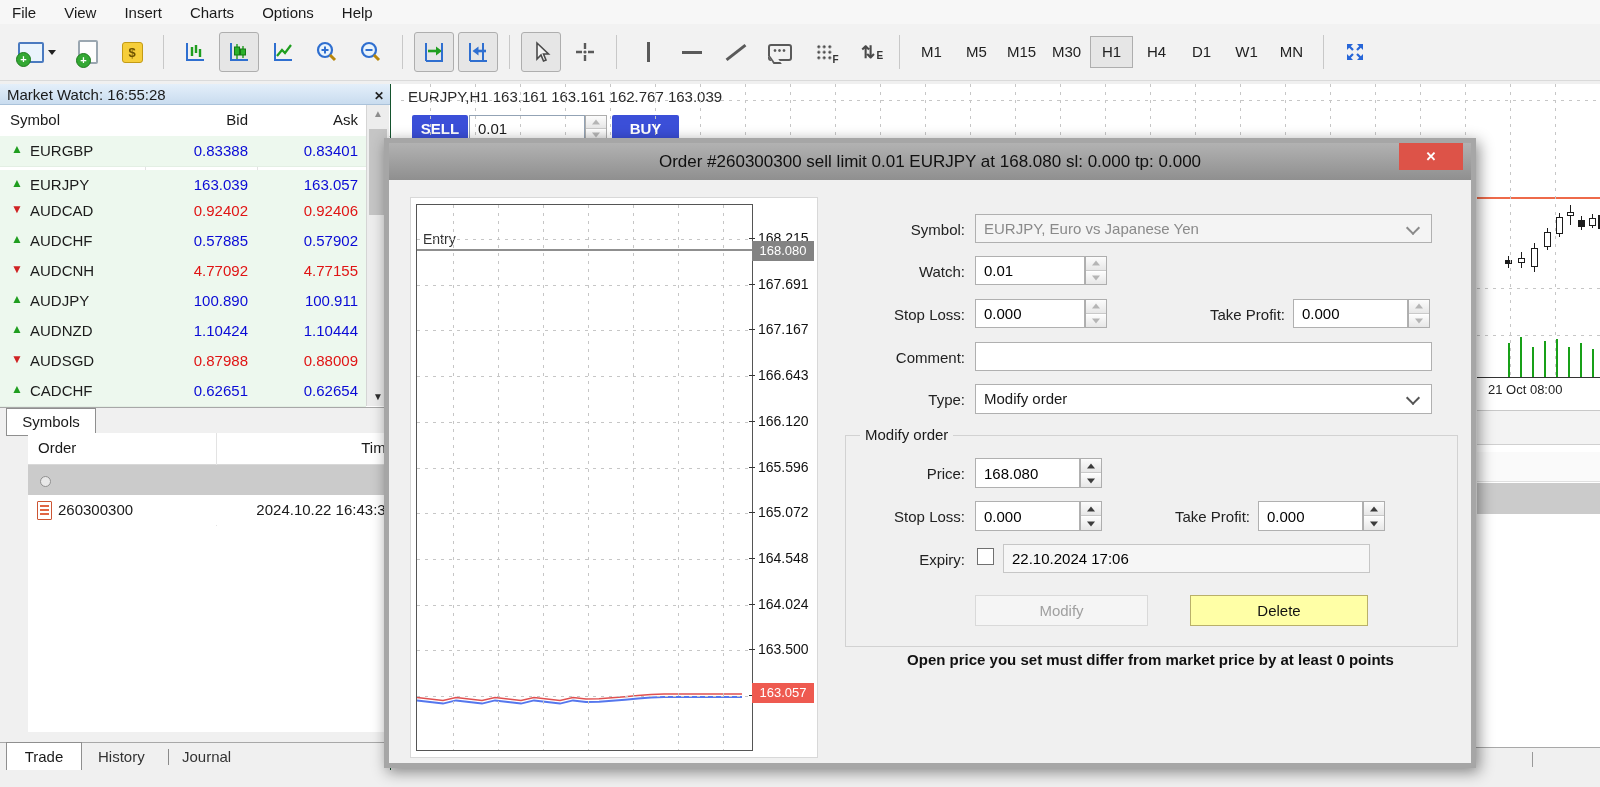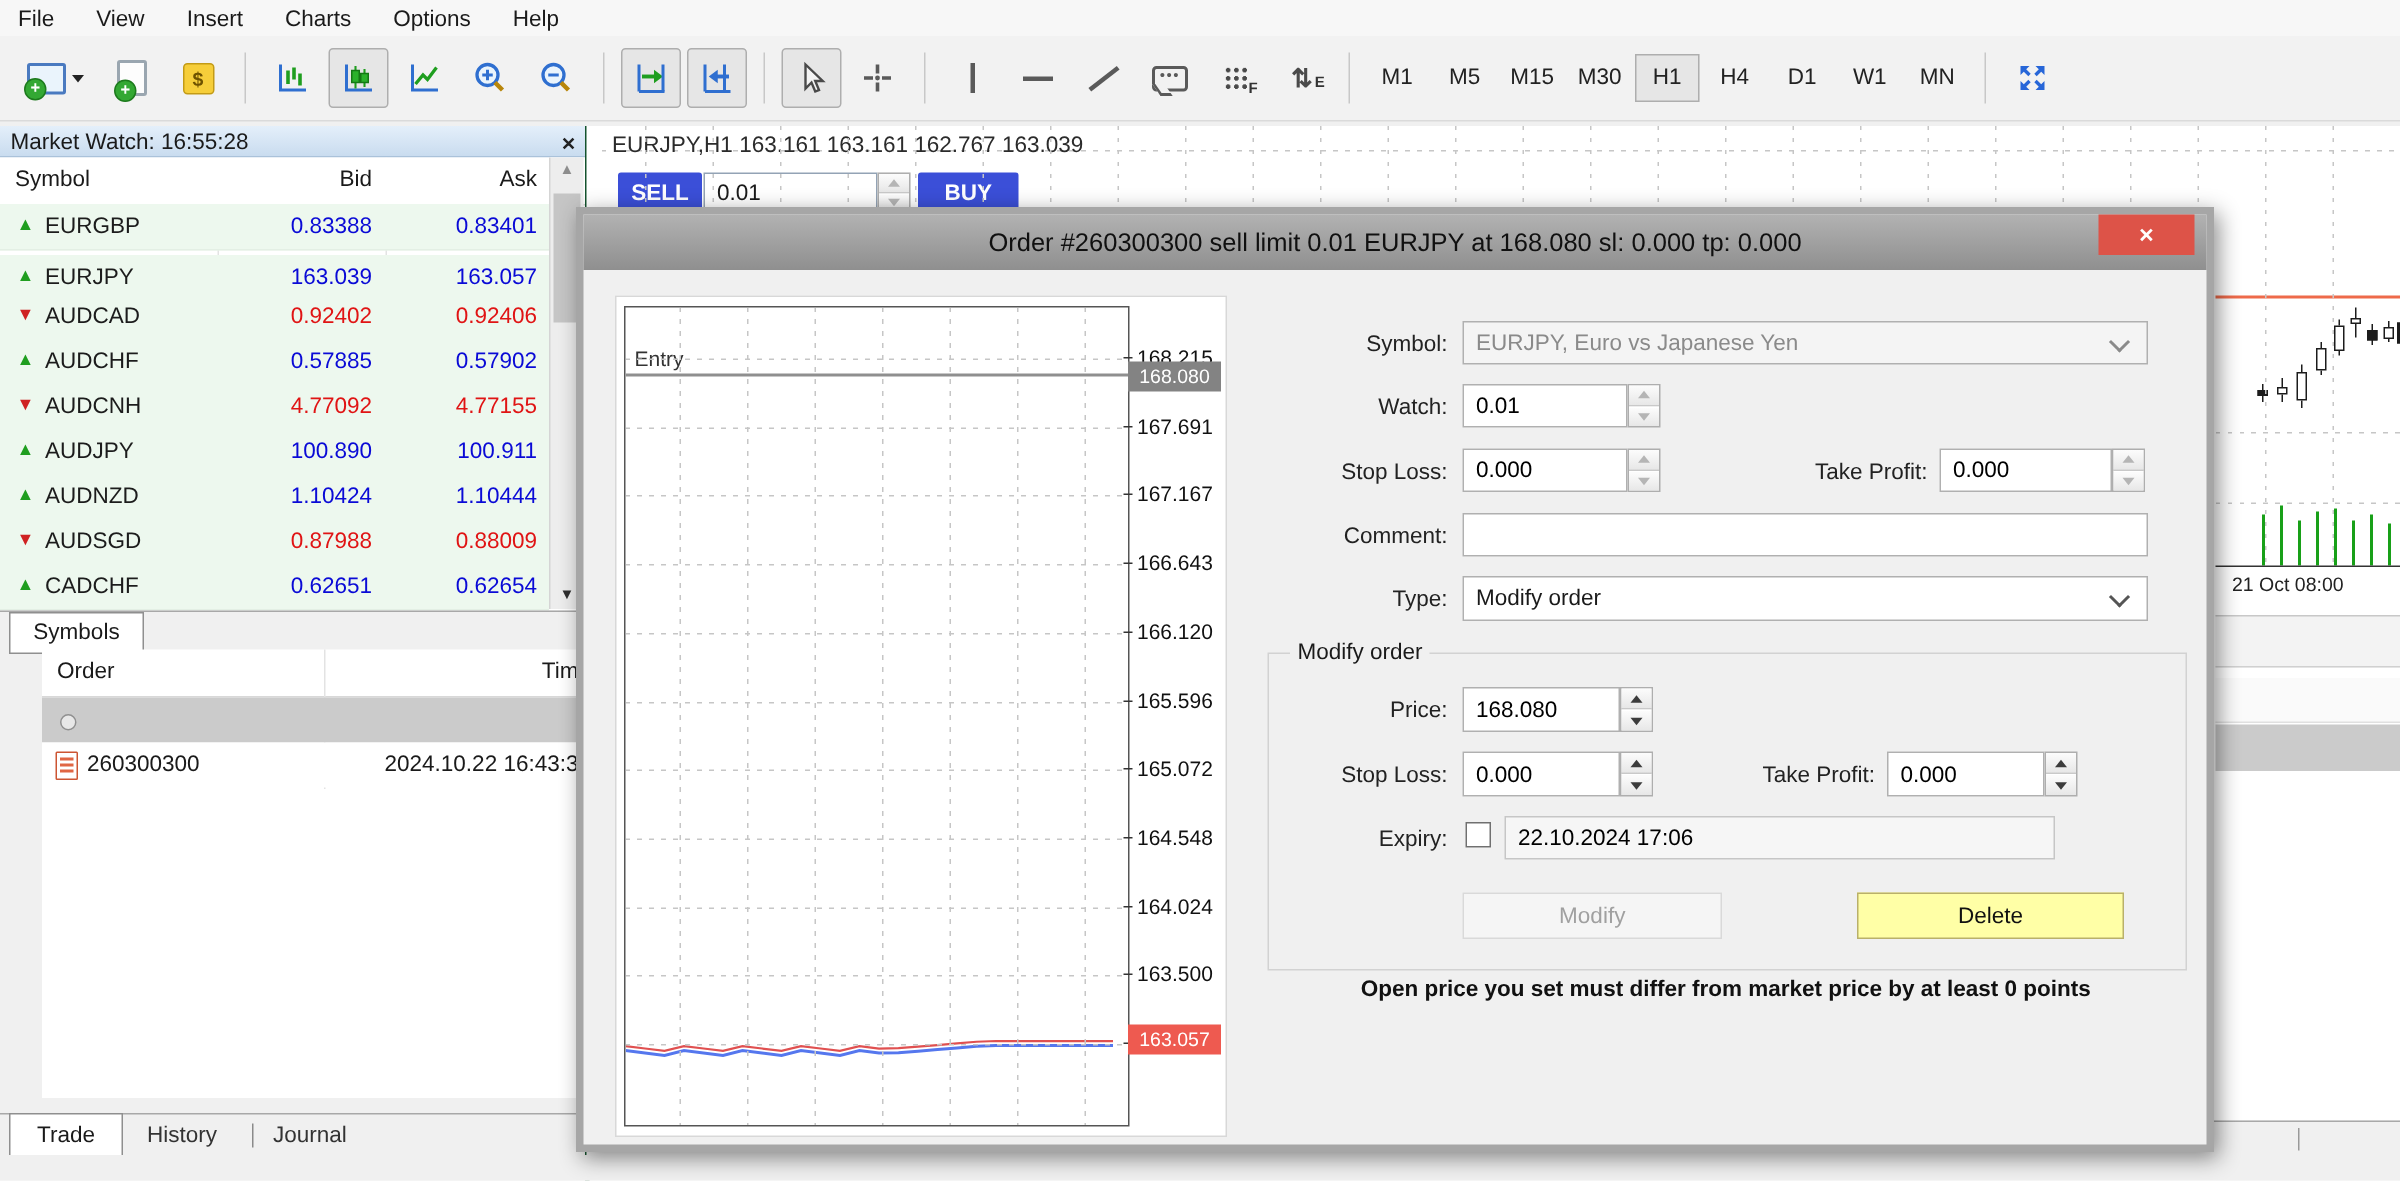--- a/index.html
+++ b/index.html
@@ -99,21 +99,21 @@
   #cur-badge{top:485px;background:#ee5a50;}
   .dlg-label{position:absolute;width:156px;text-align:right;color:#222;}
   .field{position:absolute;background:#fff;border:1px solid #b0b0b0;box-sizing:border-box;font:inherit;padding:0 8px;line-height:27px;}
   .field.disabled{background:#f4f4f4;color:#8a8a8a;}
   .field .chev{position:absolute;right:13px;top:8px;width:8px;height:8px;border-right:2px solid #555;border-bottom:2px solid #555;transform:rotate(45deg);}
   input.field{padding:0 8px;}
   #fieldset{position:absolute;left:456px;top:292px;width:611px;height:210px;border:1px solid #d2d2d2;}
   #fieldset-legend{position:absolute;left:14px;top:-10px;background:#f0f0f0;padding:0 5px;color:#1a1a1a;}
   .btn{position:absolute;text-align:center;line-height:29px;border:1px solid #d9d9d9;background:#f5f5f5;box-sizing:border-box;}
   #btn-modify{color:#a0a0a0;}
-  #btn-delete{background:#ffffa6;border:1px solid #b9b06a;color:#111;margin-left:48px;}
+  #btn-delete{background:#ffffa6;border:1px solid #b9b06a;color:#111;}
   #dlg-note{position:absolute;left:456px;top:508px;width:611px;text-align:center;color:#111;font-weight:bold;}
   .checkbox{position:absolute;width:17px;height:17px;background:#fff;border:1px solid #707070;box-sizing:border-box;}
   
   #chart-tabstrip{position:absolute;left:391px;top:747px;right:0;height:23px;background:#f0f0f0;border-top:1px solid #a8a8a8;}
   #statusbar{position:absolute;left:0;top:770px;right:0;height:17px;background:#f0f0f0;}
   svg{display:block;}
 </style>
 </head>
 <body>
 

